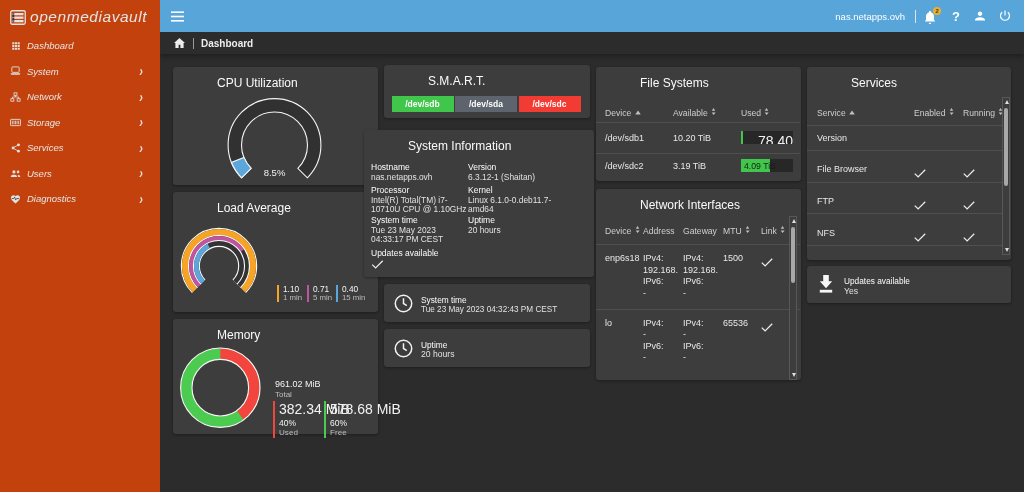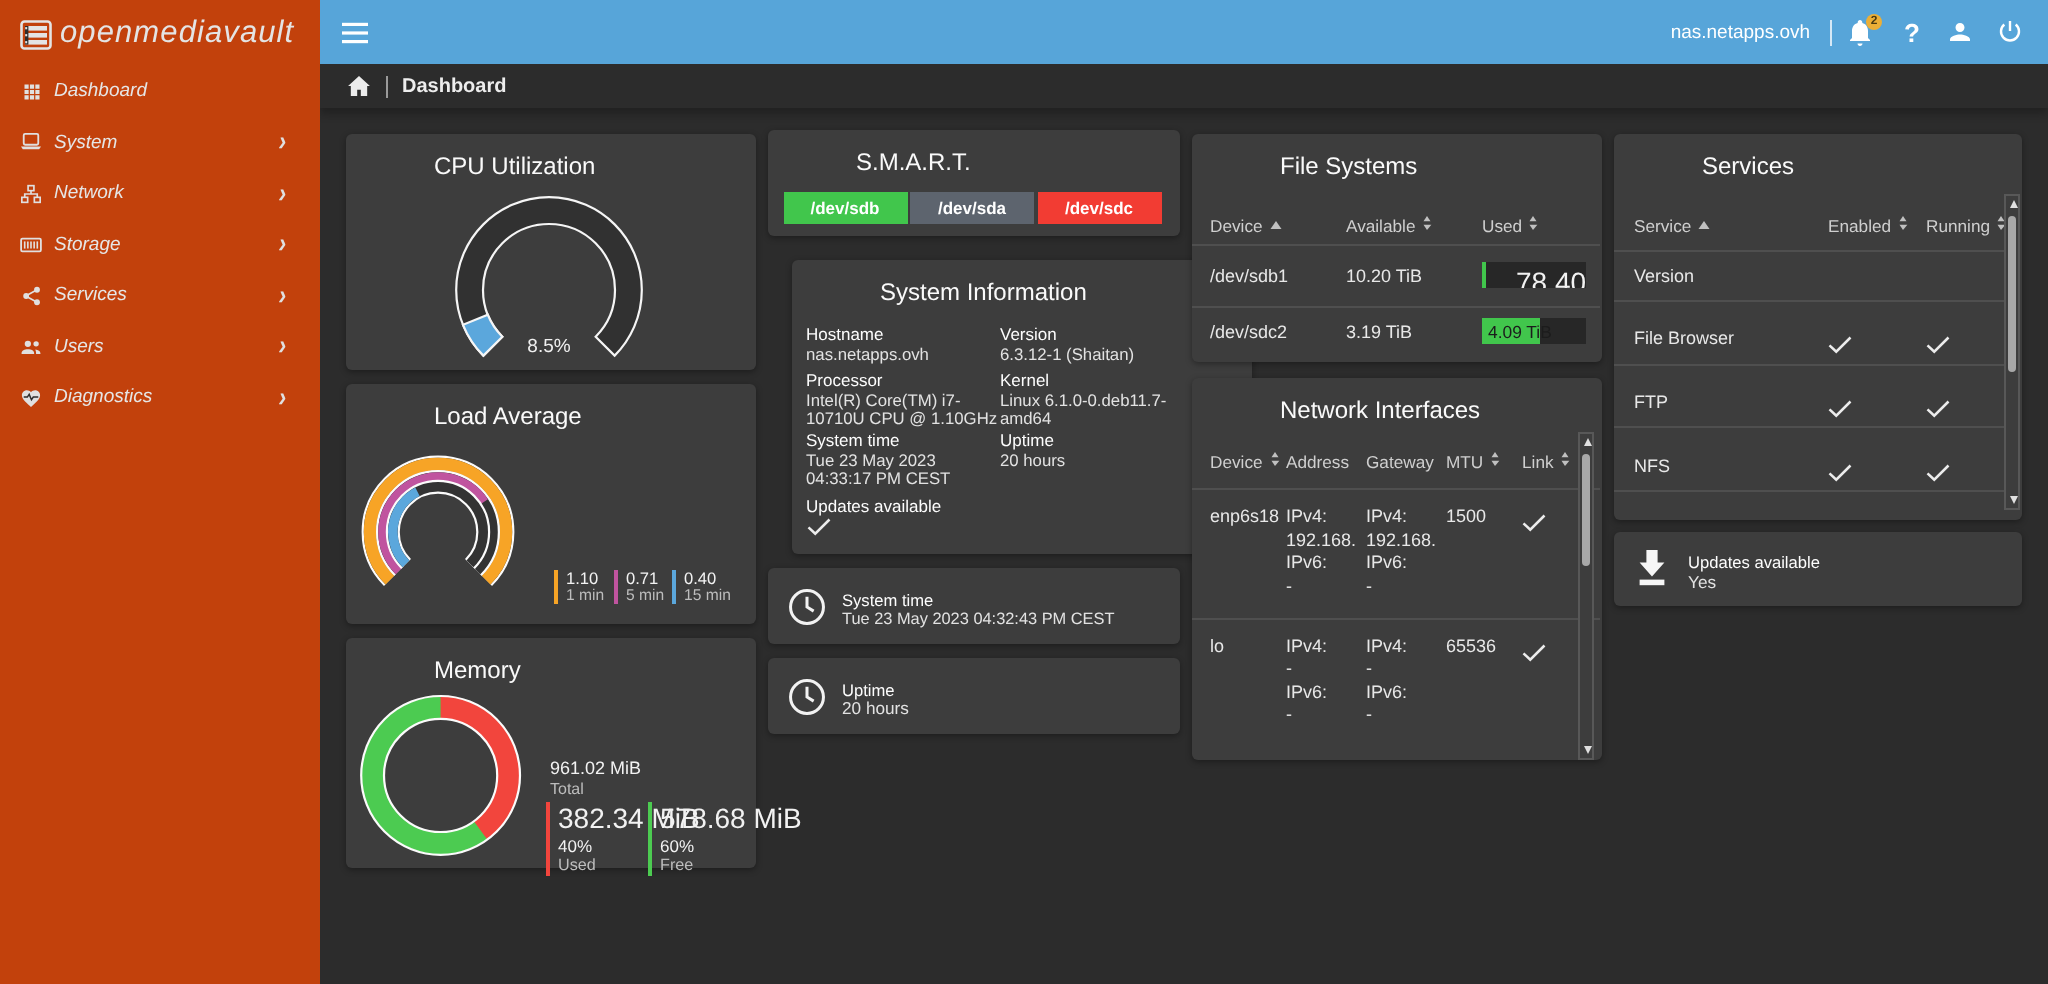--- a/index.html
+++ b/index.html
@@ -231,28 +231,28 @@
     </div>
 </div>
 <div class="card" style="left:384px;top:65px;width:206px;height:53px">
   <div class="ctitle">S.M.A.R.T.</div>
   <div class="abs" style="left:7.5px;top:31px;display:flex">
     <div style="width:62px;background:#41c64c;margin-right:1.5px;height:16px;color:#fff;font-size:8.5px;font-weight:bold;display:flex;align-items:center;justify-content:center">/dev/sdb</div>
     <div style="width:62px;background:#5d646e;margin-right:1.5px;height:16px;color:#fff;font-size:8.5px;font-weight:bold;display:flex;align-items:center;justify-content:center">/dev/sda</div>
     <div style="width:62px;background:#f23c33;height:16px;color:#fff;font-size:8.5px;font-weight:bold;display:flex;align-items:center;justify-content:center">/dev/sdc</div>
   </div>
 </div>
-<div class="card" style="left:396px;top:130px;width:230px;height:147px">
+<div class="card" style="left:364px;top:130px;width:230px;height:147px">
   <div class="ctitle">System Information</div>
   <div class="slab" style="left:7px;top:32px">Hostname</div>
     <div class="sval" style="left:7px;top:42.0px">nas.netapps.ovh</div>
     <div class="slab" style="left:104px;top:32px">Version</div>
     <div class="sval" style="left:104px;top:42.0px">6.3.12-1 (Shaitan)</div>
     <div class="slab" style="left:7px;top:55px">Processor</div>
-    <div class="sval" style="left:7px;top:65.0px">Intel(R) Core(TM) i7-</div>
+    <div class="sval" style="left:7px;top:65.0px">Intel(R) Total(TM) i7-</div>
     <div class="sval" style="left:7px;top:74.0px">10710U CPU @ 1.10GHz</div>
     <div class="slab" style="left:104px;top:55px">Kernel</div>
     <div class="sval" style="left:104px;top:65.0px">Linux 6.1.0-0.deb11.7-</div>
     <div class="sval" style="left:104px;top:74.0px">amd64</div>
     <div class="slab" style="left:7px;top:85px">System time</div>
     <div class="sval" style="left:7px;top:95.0px">Tue 23 May 2023</div>
     <div class="sval" style="left:7px;top:104.0px">04:33:17 PM CEST</div>
     <div class="slab" style="left:104px;top:85px">Uptime</div>
     <div class="sval" style="left:104px;top:95.0px">20 hours</div>
     <div class="slab" style="left:7px;top:117.5px">Updates available</div>

